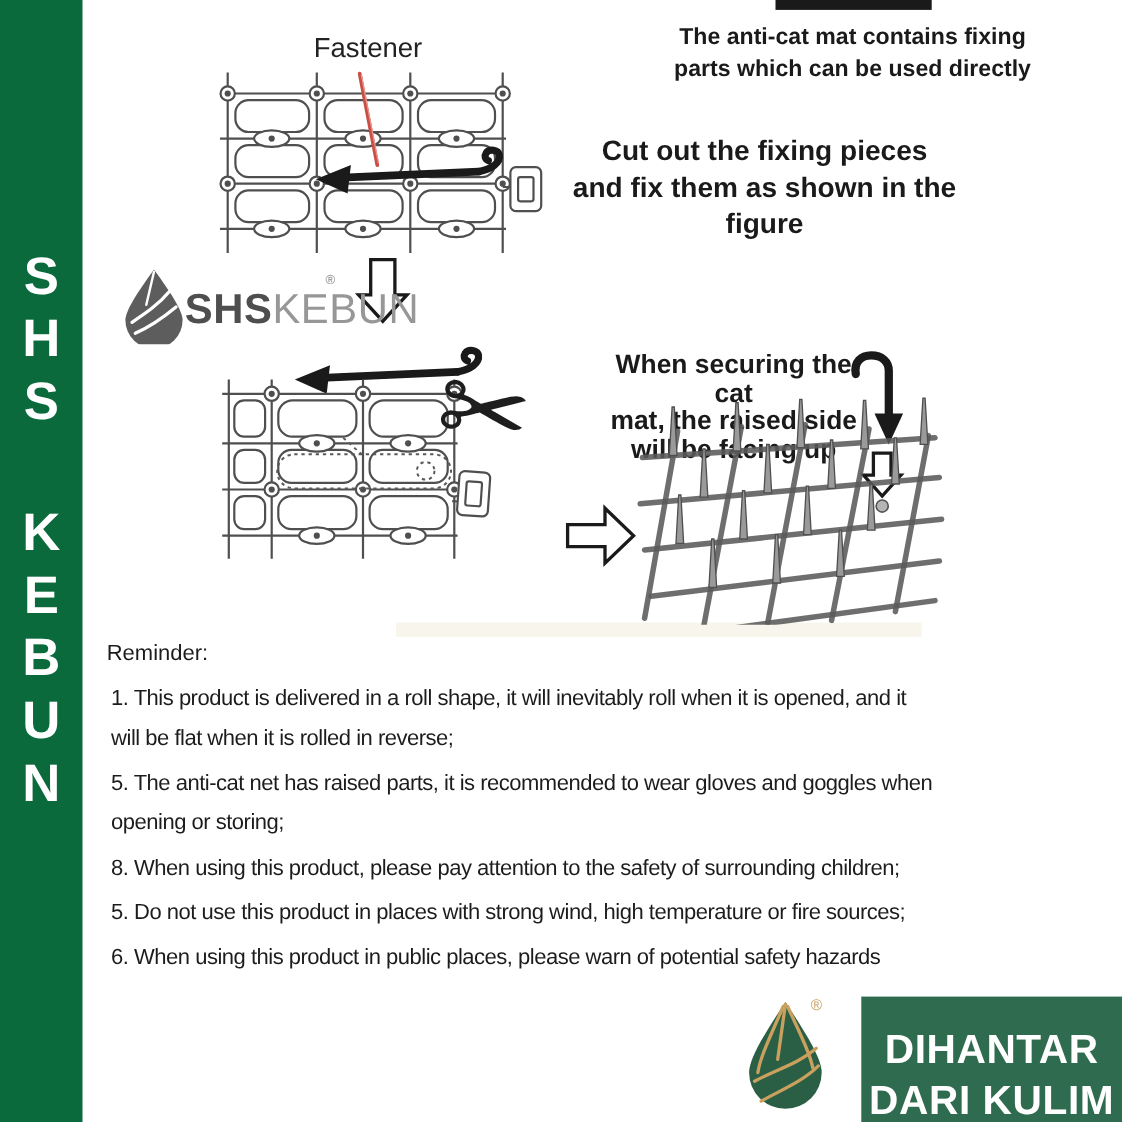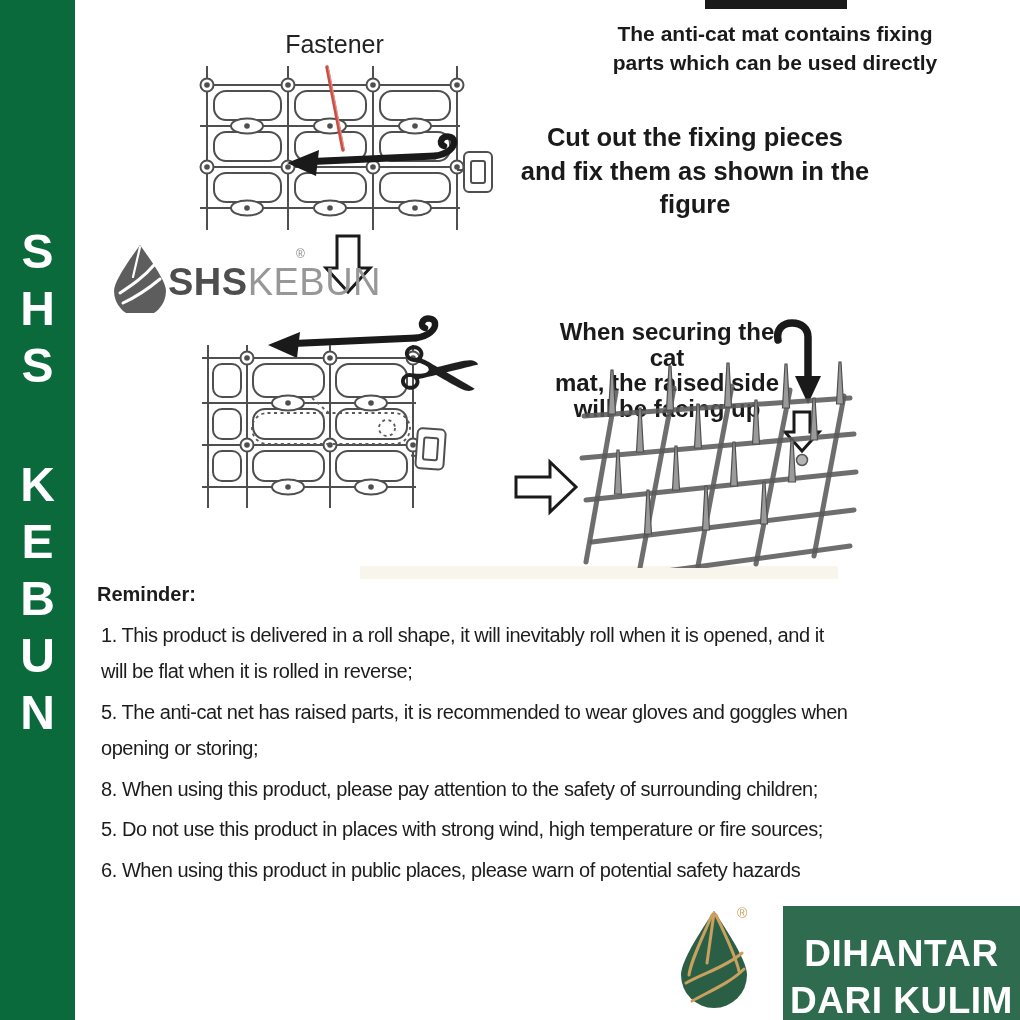--- a/index.html
+++ b/index.html
@@ -20,21 +20,21 @@
   #note-contains{left:600px;top:20px;width:350px;font-size:21px;line-height:28.5px;}
   #note-cut{left:500px;top:121px;width:390px;font-size:25.5px;line-height:33.5px;}
   #note-secure{left:552px;top:319px;width:230px;font-size:24px;line-height:25.5px;}
   
   #brand-text{left:168px;top:261px;font-size:38px;letter-spacing:.5px;white-space:nowrap;}
   #brand-text .shs{font-weight:bold;color:#4e4e4e;}
   #brand-text .kebun{font-weight:400;color:#979797;}
   #brand-reg{left:296px;top:247px;font-size:12px;color:#8a8a8a;}
   
   #reminder{left:97px;top:576px;width:920px;font-size:20px;line-height:36.5px;letter-spacing:-0.45px;color:#1c1c1c;}
-  #reminder .title{font-weight:bold;letter-spacing:0;}
+  #reminder .title{font-weight:normal;letter-spacing:0;}
   #reminder p{margin:4px;white-space:pre;}
   
   #scissors{left:398px;top:324px;font-family:"DejaVu Sans",sans-serif;font-size:100px;line-height:100px;
             color:#1e1e1e;transform:rotate(8deg);transform-origin:center;}
   
   #delivery-badge{left:783px;top:906px;width:237px;height:114px;background:#2f6b4e;
      display:flex;align-items:center;justify-content:center;}
   #delivery-badge .txt{font-size:37px;line-height:47px;font-weight:bold;color:#ffffff;
      text-align:center;white-space:pre-line;letter-spacing:.5px;margin-top:28px;}
   #footer-reg{left:737px;top:905px;font-size:14px;color:#c9a05e;}

